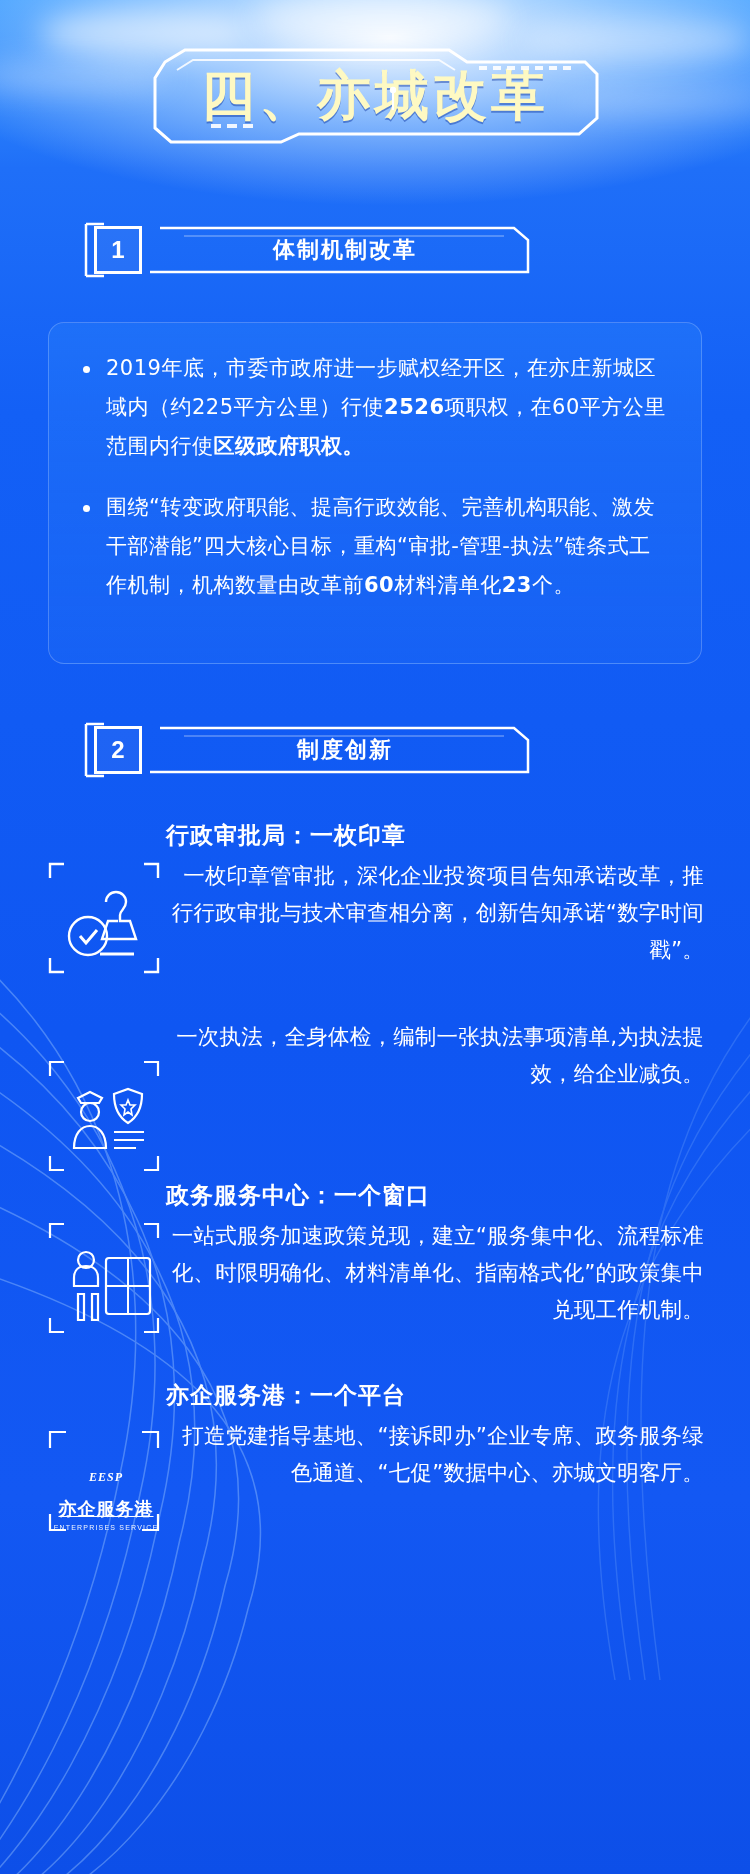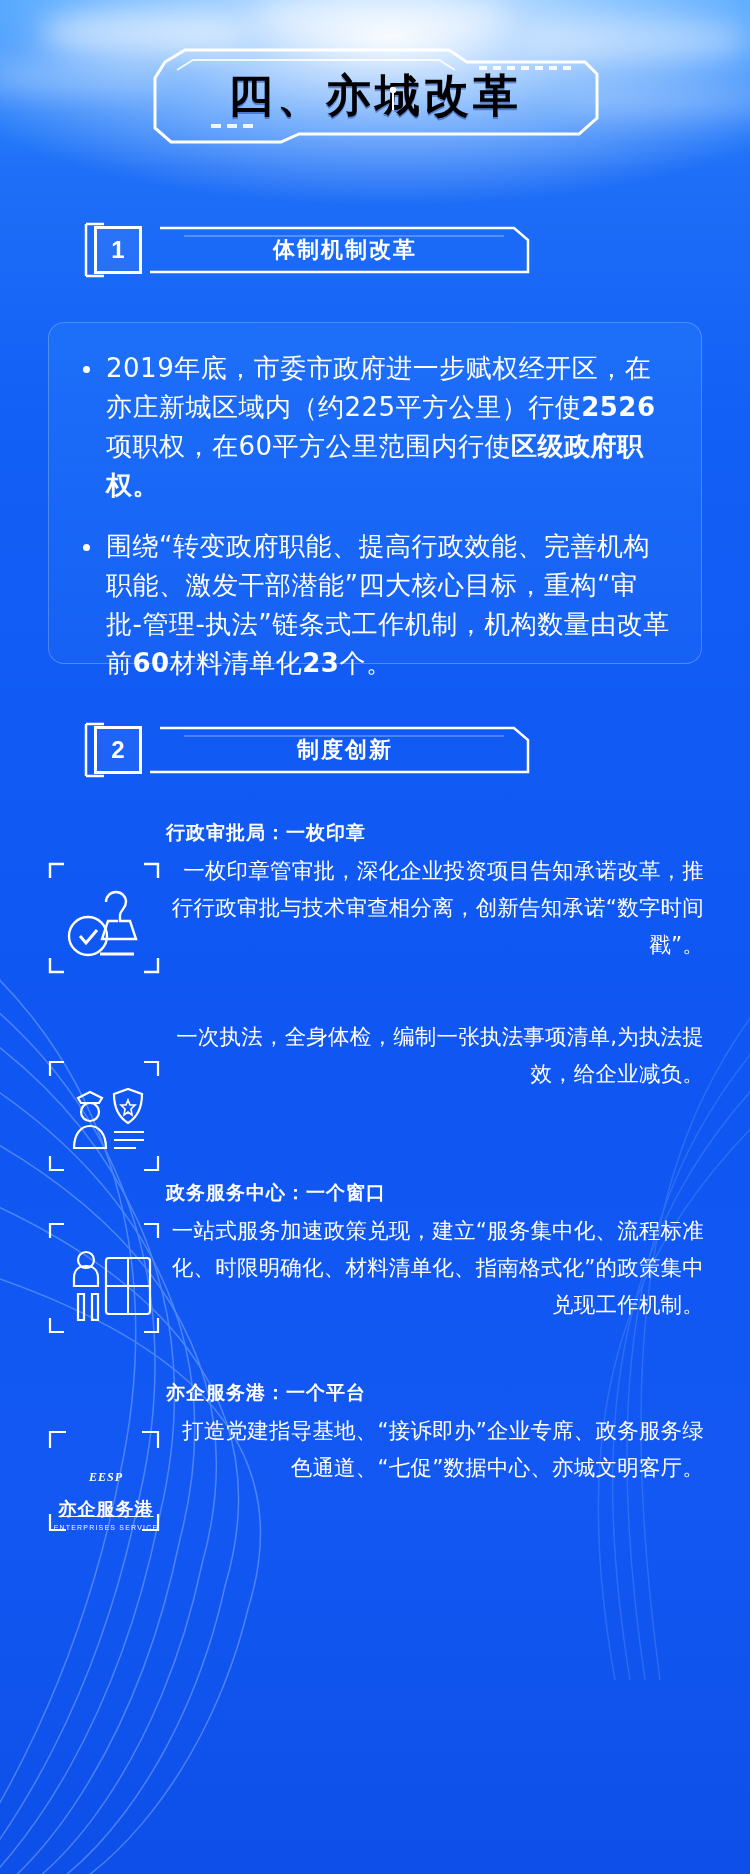--- a/index.html
+++ b/index.html
@@ -59,24 +59,24 @@
   }
   .title-frame {
     position: relative;
     width: 452px;
     height: 96px;
     display: flex;
     align-items: center;
     justify-content: center;
   }
   .title-text {
-    font-size: 45px;
+    font-size: 54px;
     font-weight: 700;
     letter-spacing: 4px;
-    color: #000000;
+    color: #fef9c3;
     text-shadow: 0 2px 0 rgba(10,50,160,0.45);
     font-family: "DejaVu Sans", "Liberation Sans", sans-serif;
   }
 
   
   .sec {
     position: absolute;
     left: 84px;
     width: 456px;
     height: 56px;
@@ -134,21 +134,21 @@
   .dot {
     flex: 0 0 auto;
     width: 7px;
     height: 7px;
     border-radius: 50%;
     background: #ffffff;
     margin: 17px 16px 0 4px;
   }
   .para {
     color: #ffffff;
-    font-size: 26px;
+    font-size: 21px;
     line-height: 39px;
     letter-spacing: 0.5px;
     font-family: "DejaVu Sans", "Liberation Sans", sans-serif;
   }
   .para b { font-weight: 700; }
 
   
   .item {
     position: absolute;
     left: 44px;
@@ -160,21 +160,21 @@
     top: 38px;
     width: 120px;
     height: 120px;
   }
   .item .item-body {
     margin-left: 122px;
   }
   .item h3 {
     margin: 0 0 6px 0;
     color: #ffffff;
-    font-size: 19px;
+    font-size: 23px;
     font-weight: 700;
     letter-spacing: 1px;
     font-family: "DejaVu Sans", "Liberation Sans", sans-serif;
   }
   .item p {
     margin: 0;
     color: #ffffff;
     font-size: 21.5px;
     line-height: 37px;
     letter-spacing: 0.2px;

